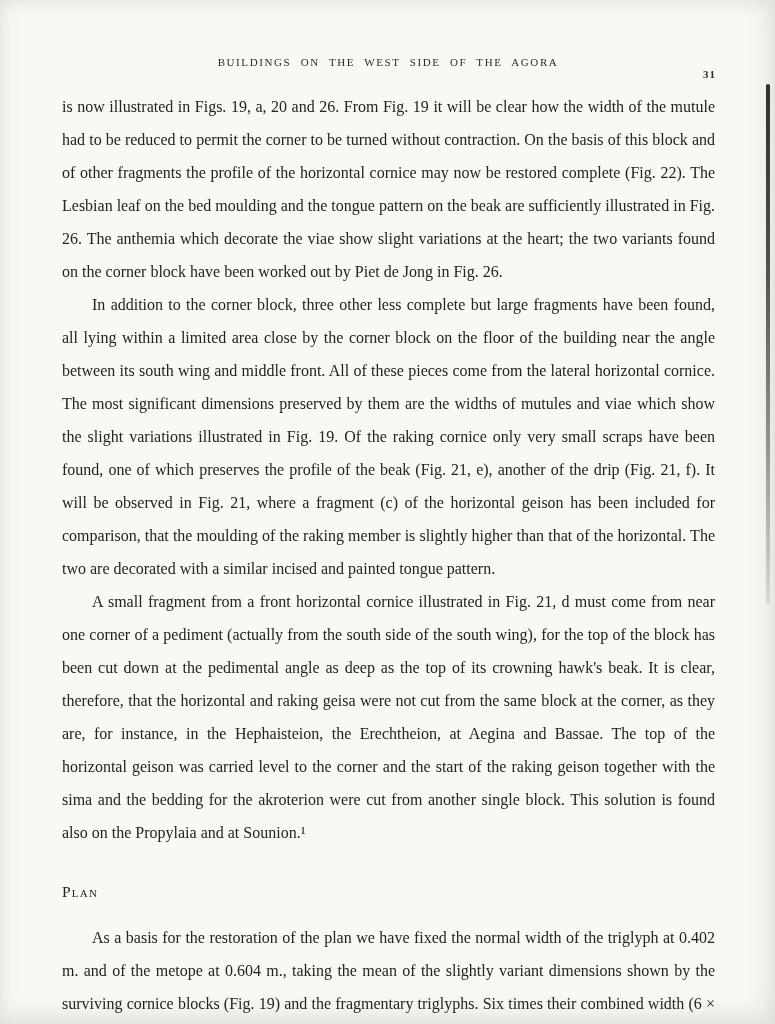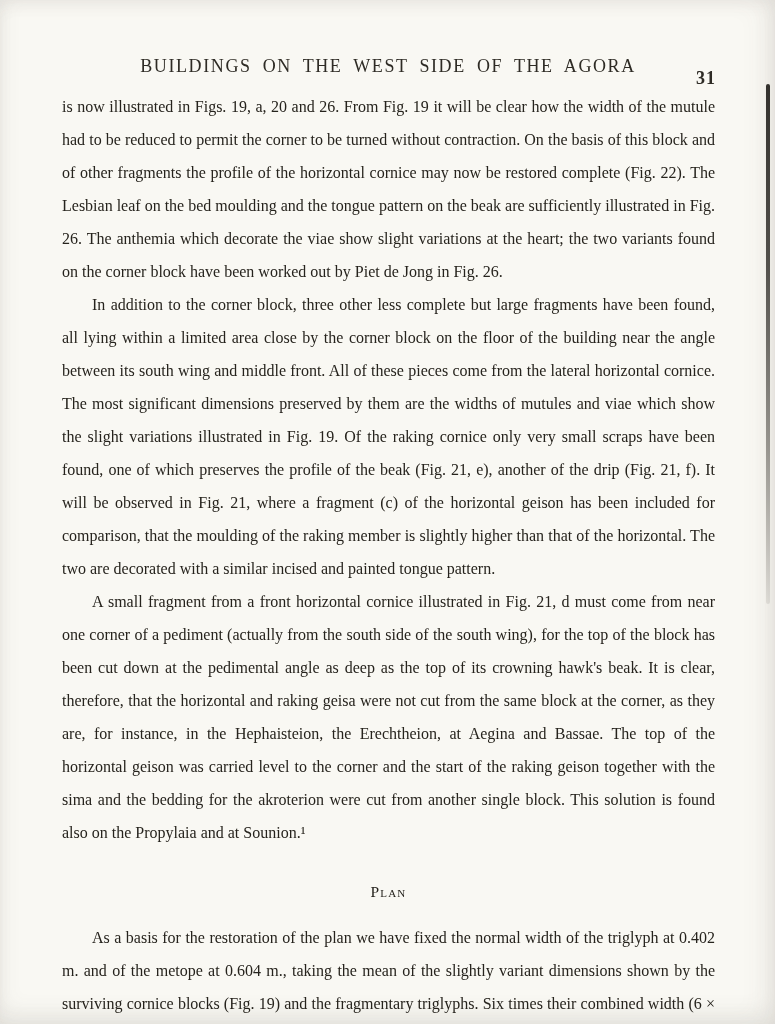--- a/index.html
+++ b/index.html
@@ -19,21 +19,21 @@
     font-family: "Liberation Serif", "DejaVu Serif", serif;
     color: #26231d;
     overflow: hidden;
   }
   .running-head {
     position: absolute;
     top: 56px;
     left: 62px;
     width: 652px;
     text-align: center;
-    font-size: 18px;
+    font-size: 11px;
     letter-spacing: 1.6px;
     word-spacing: 5px;
     color: #2e2b25;
   }
   .page-num {
     position: absolute;
     right: -2px;
     top: 12px;
     letter-spacing: 1px;
     word-spacing: normal;
@@ -54,21 +54,21 @@
   }
   .para.no-indent {
     text-indent: 0;
   }
   .section-heading {
     margin: 26px 0 13px 0;
     font-size: 15.5px;
     font-weight: normal;
     font-variant: small-caps;
     letter-spacing: 1.2px;
-    text-align: center;
+    text-align: left;
     text-indent: 0;
   }
   .footnote {
     position: absolute;
     top: 940px;
     left: 62px;
     width: 653px;
     font-size: 13.5px;
     line-height: 18px;
     text-indent: 30px;

